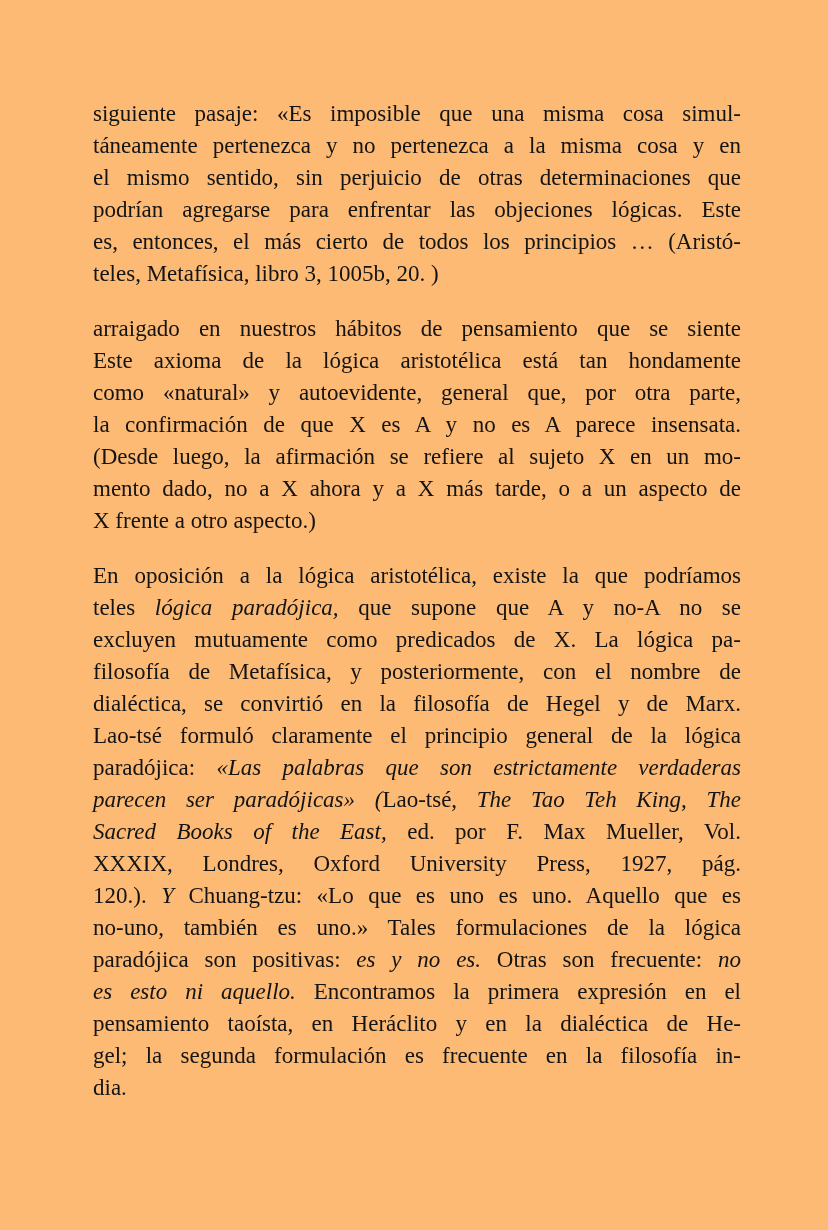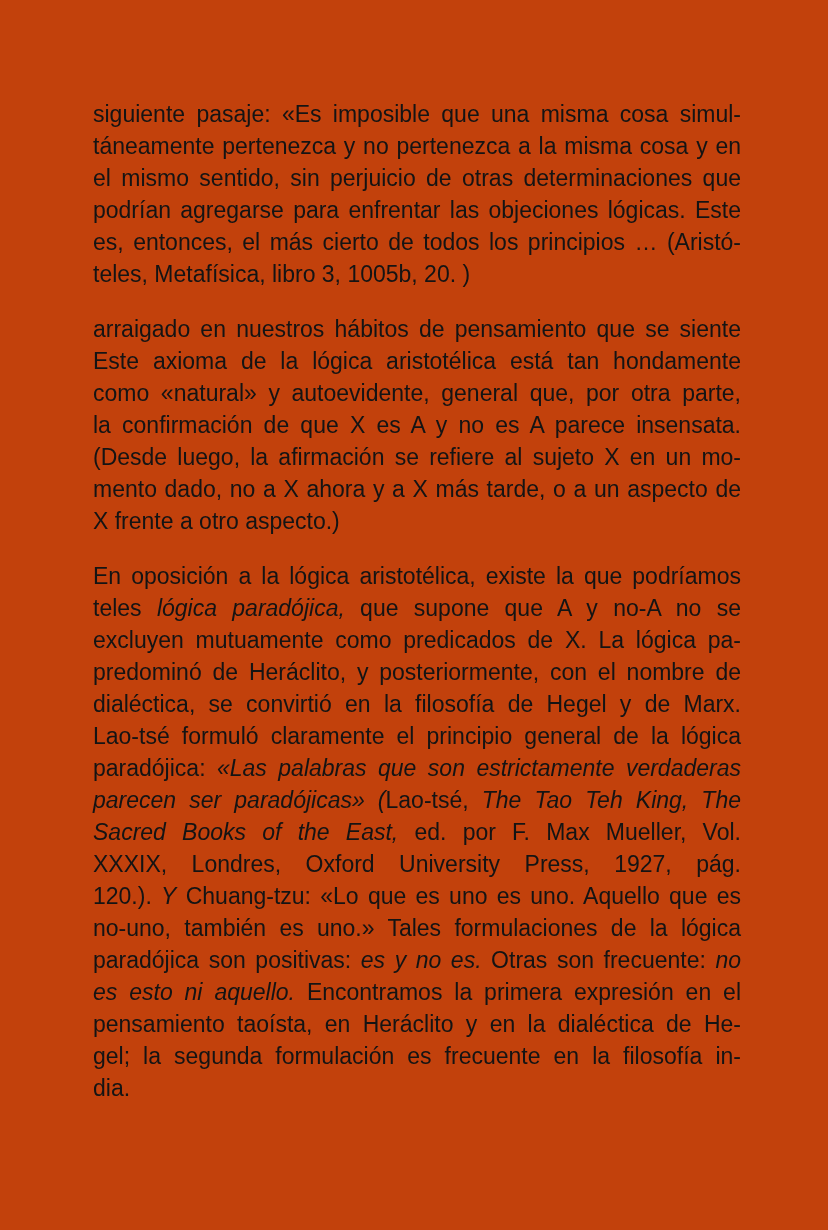--- a/index.html
+++ b/index.html
@@ -1,22 +1,22 @@
 <!DOCTYPE html>
 <html><head>
 <meta charset="utf-8">
 <style>
   * { margin: 0; padding: 0; box-sizing: border-box; }
   html, body { background: #ffffff; }
   .page {
     position: relative;
     width: 828px;
     height: 1230px;
-    background: #c2410c;
-    font-family: Liberation Sans, sans-serif;
+    background: #fdba74;
+    font-family: Liberation Serif, serif;
     color: #141414;
     overflow: hidden;
   }
   .text-block {
     position: absolute;
     left: 93px;
     top: 98px;
     width: 648px;
     font-size: 23px;
     line-height: 32px;
@@ -58,21 +58,21 @@
         <div class="line"><span>como «natural» y autoevidente, general que, por otra parte,</span></div>
         <div class="line"><span>la confirmación de que X es A y no es A parece insensata.</span></div>
         <div class="line"><span>(Desde luego, la afirmación se refiere al sujeto X en un mo-</span></div>
         <div class="line"><span>mento dado, no a X ahora y a X más tarde, o a un aspecto de</span></div>
         <div class="line last-line"><span>X frente a otro aspecto.)</span></div>
       </div>
       <div class="para">
         <div class="line"><span>En oposición a la lógica aristotélica, existe la que podríamos</span></div>
         <div class="line"><span>teles </span><span class="it">lógica paradójica,</span><span> que supone que A y no-A no se</span></div>
         <div class="line"><span>excluyen mutuamente como predicados de X. La lógica pa-</span></div>
-        <div class="line"><span>predominó de Heráclito, y posteriormente, con el nombre de</span></div>
+        <div class="line"><span>filosofía de Metafísica, y posteriormente, con el nombre de</span></div>
         <div class="line"><span>dialéctica, se convirtió en la filosofía de Hegel y de Marx.</span></div>
         <div class="line"><span>Lao-tsé formuló claramente el principio general de la lógica</span></div>
         <div class="line"><span>paradójica: </span><span class="it">«Las palabras que son estrictamente verdaderas</span></div>
         <div class="line"><span class="it">parecen ser paradójicas» (</span><span>Lao-tsé, </span><span class="it">The Tao Teh King, The</span></div>
         <div class="line"><span class="it">Sacred Books of the East,</span><span> ed. por F. Max Mueller, Vol.</span></div>
         <div class="line"><span>XXXIX, Londres, Oxford University Press, 1927, pág.</span></div>
         <div class="line"><span>120.). </span><span class="it">Y</span><span> Chuang-tzu: «Lo que es uno es uno. Aquello que es</span></div>
         <div class="line"><span>no-uno, también es uno.» Tales formulaciones de la lógica</span></div>
         <div class="line"><span>paradójica son positivas: </span><span class="it">es y no es.</span><span> Otras son frecuente: </span><span class="it">no</span></div>
         <div class="line"><span class="it">es esto ni aquello.</span><span> Encontramos la primera expresión en el</span></div>

